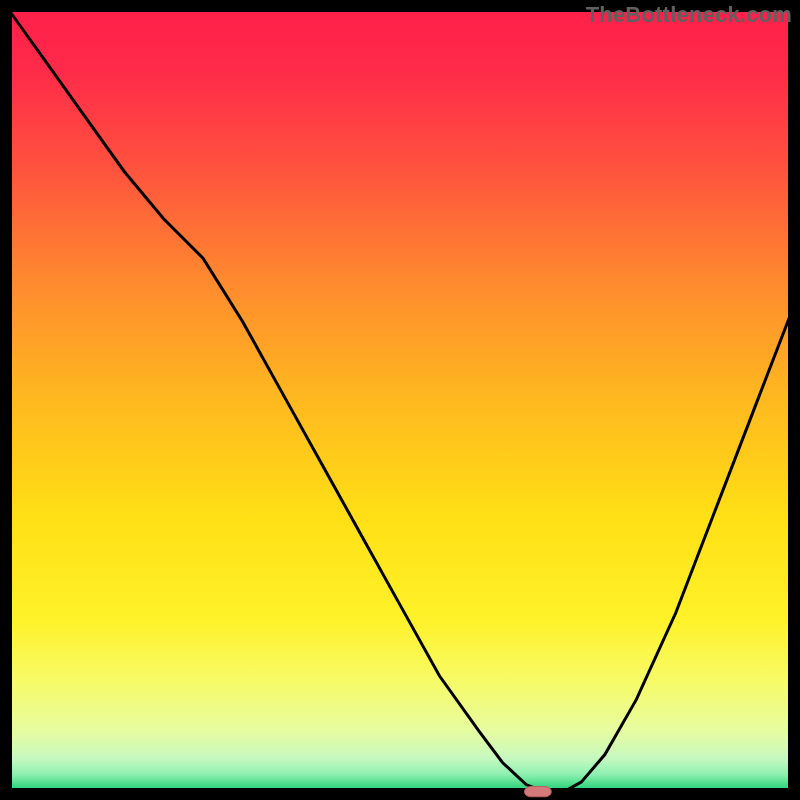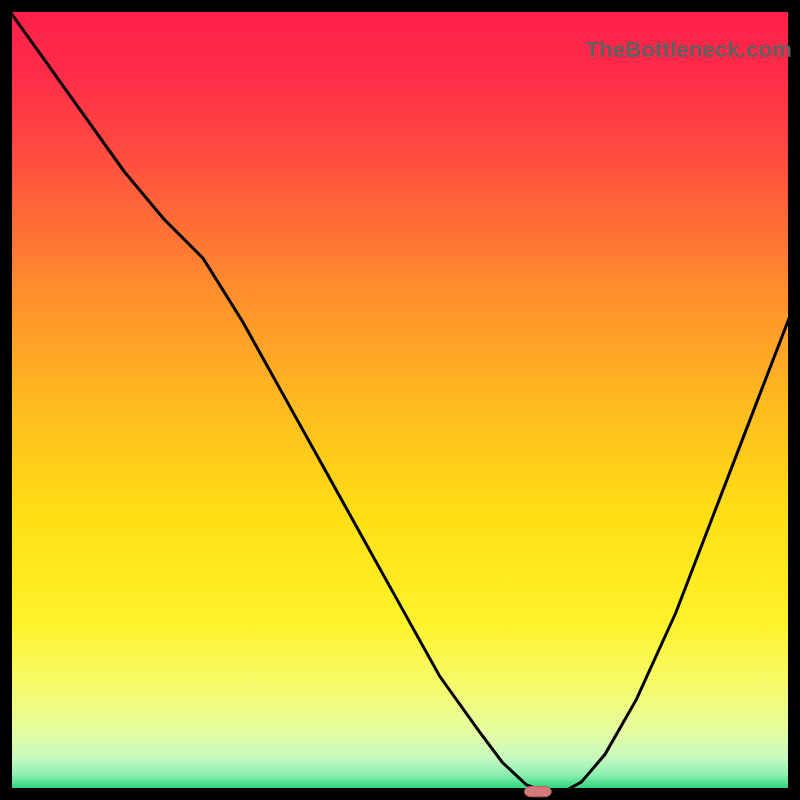--- a/index.html
+++ b/index.html
@@ -19,21 +19,20 @@
     display: block;
   }
   .watermark {
     position: absolute;
     top: 2px;
     right: 8px;
     font-size: 22px;
     font-weight: 600;
     color: #606060;
     letter-spacing: 0.2px;
-    margin-top: 35px;
   }
 </style>
 </head>
 <body>
 
 <div class="chart-wrap">
   <svg id="chart-svg" width="800" height="800" viewBox="0 0 800 800">
     <defs>
       <linearGradient id="bg-grad" x1="0" y1="0" x2="0" y2="1">
           <stop offset="0.00%" stop-color="#ff1f4a"></stop>

